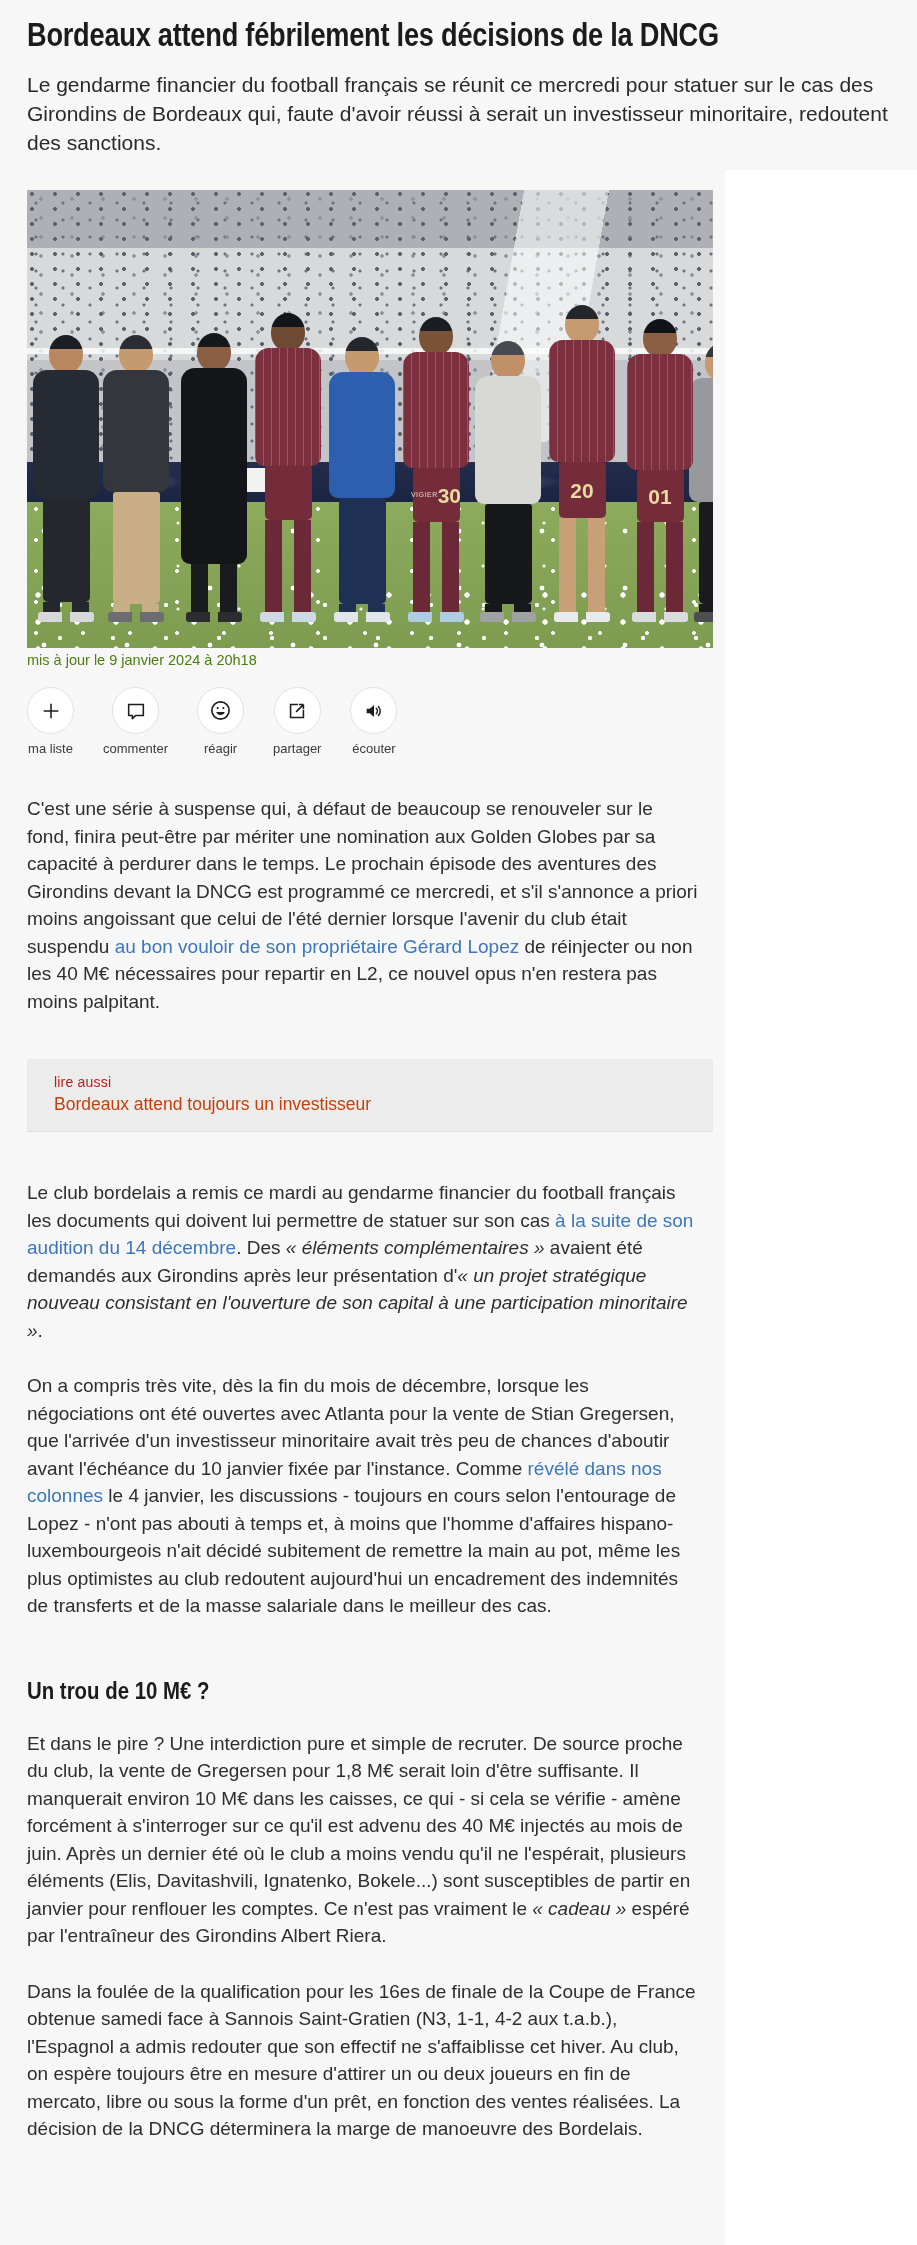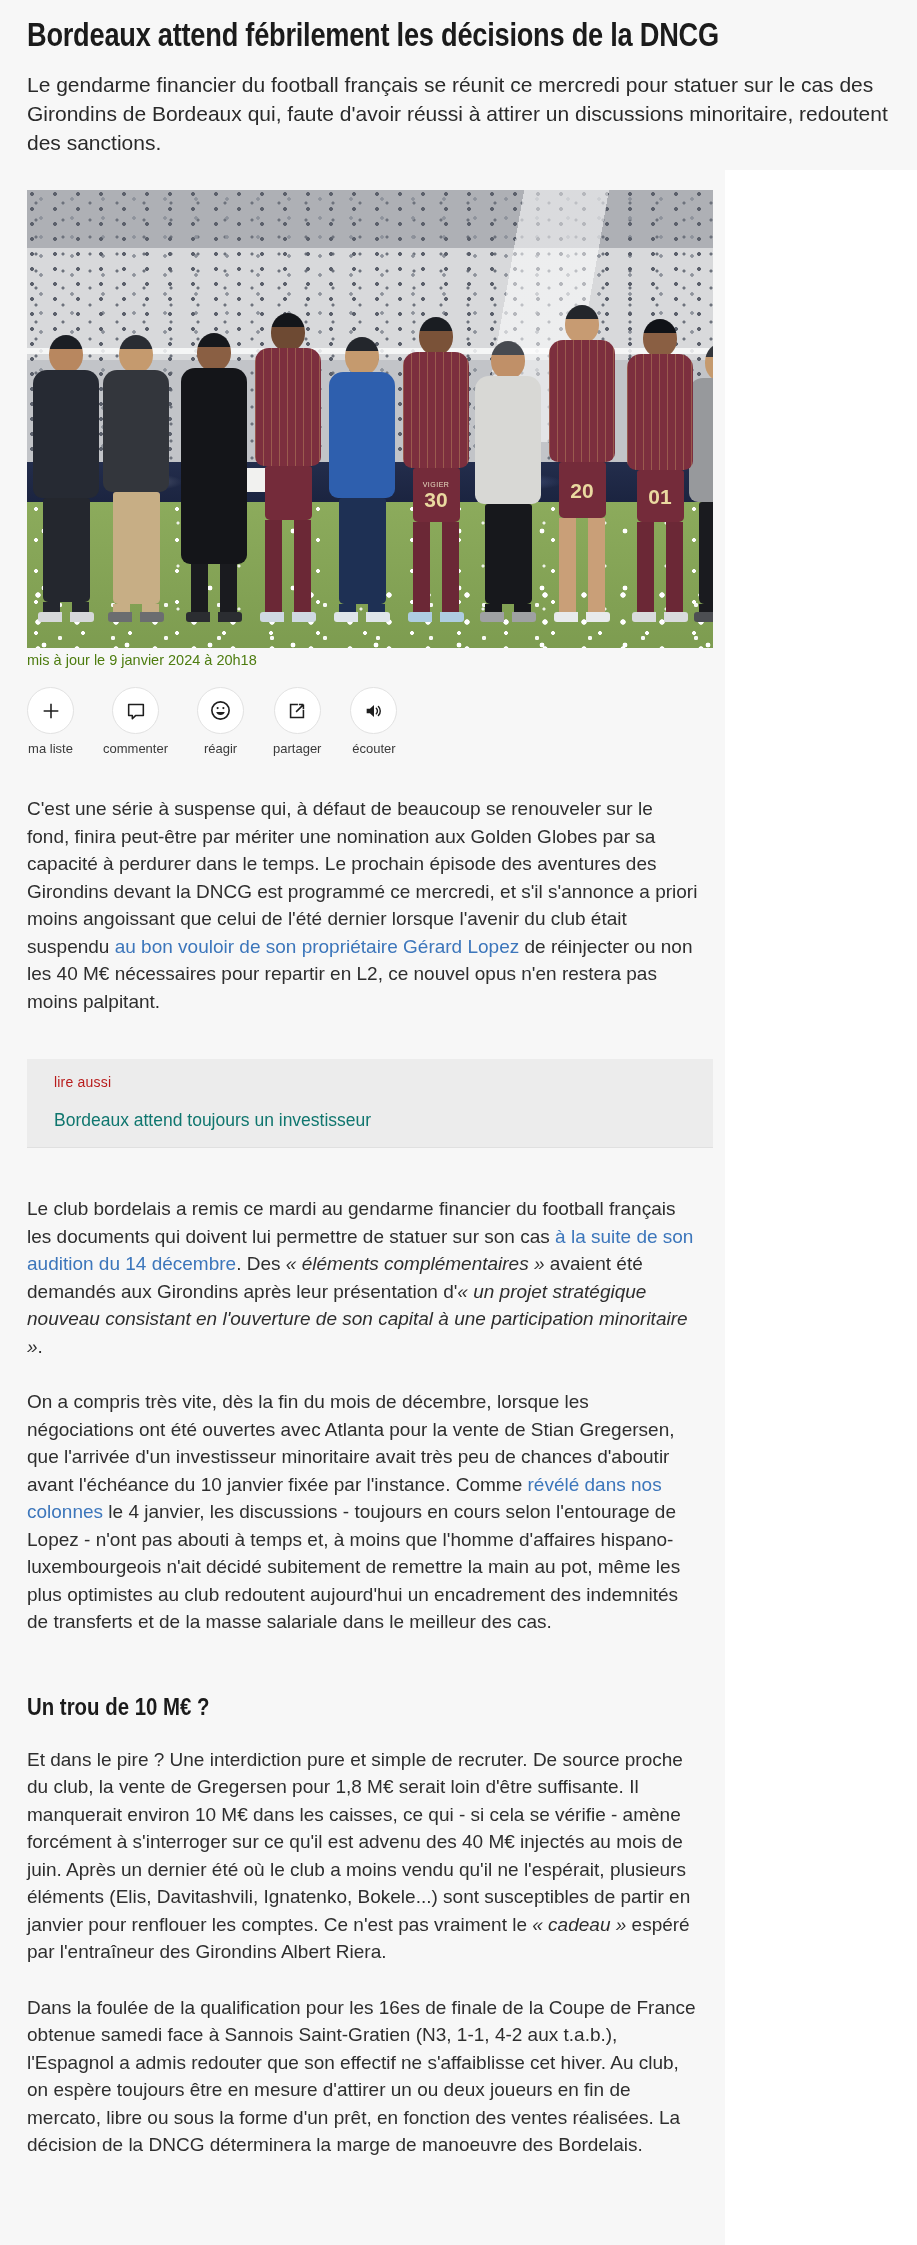--- a/index.html
+++ b/index.html
@@ -48,21 +48,21 @@
     background-size:47px 31px, 61px 43px, 83px 57px, 100% 100%;}
   .pitch::after{content:""; position:absolute; left:0; bottom:0; width:100%; height:62px;
     background-image:
       radial-gradient(circle at 11px 9px, #ffffff 2.4px, transparent 3px),
       radial-gradient(circle at 33px 19px, #f6f8f3 1.9px, transparent 2.5px);
     background-size:39px 27px, 53px 33px;}
   .players{position:absolute; left:0; top:0; width:100%; height:100%; filter:blur(.3px);}
   .fig{position:absolute; bottom:26px; display:flex; flex-direction:column; align-items:center; width:74px;}
   .fig .head{width:34px; height:38px; border-radius:50% 50% 46% 46%;}
   .fig .torso{width:66px; margin-top:-3px; border-radius:14px 14px 9px 9px; position:relative;}
-  .fig .low{width:47px; border-radius:3px 3px 5px 5px; display:flex; align-items:center; justify-content:center; flex-direction:column;}
+  .fig .low{width:47px; border-radius:3px 3px 5px 5px; display:flex; align-items:center; justify-content:center; flex-direction:row;}
   .fig .num{color:#ead9a0; font-weight:700; font-size:21px; line-height:21px;}
   .fig .sponsor{color:#e7dcc0; font-size:7px; line-height:8px; letter-spacing:.5px;}
   .fig .legs{width:46px;}
   .fig .shoes{width:56px; height:10px; border-radius:3px;}
 
   
   .caption{margin:13px 0 0 0; width:652px; font-size:14.5px; line-height:21.5px; color:#6f6f6f;}
   .author{margin:27px 0 0 0; font-size:15.5px; font-weight:700; color:#121212;}
   .date{margin:4px 0 0 0; font-size:14.5px; color:#4d7c0f;}
 
@@ -79,38 +79,38 @@
   .mt-p1{margin-top:39px;}
   .mt-p2{margin-top:47px;}
   .mt-p{margin-top:28px;}
   .inline-link{color:#3c76bb; text-decoration:none; cursor:pointer;}
   em{font-style:italic;}
 
   
   .read-also{margin-top:44px; width:686px; box-sizing:border-box; background:#ececec;
     border-bottom:1px solid #e0e0e0; padding:15px 20px 16px 27px;}
   .read-also .label{font-size:14px; color:#b91c1c; letter-spacing:.2px;}
-  .read-also a{display:block; margin-top:20px; font-size:17.5px; color:#0f766e; text-decoration:none; cursor:pointer;}
+  .read-also a{display:block; margin-top:4px; font-size:17.5px; color:#c2410c; text-decoration:none; cursor:pointer;}
 
   .h2{
     margin:56px 0 0 0; font-size:24px; line-height:30px; font-weight:700; color:#1b1b1b;
     transform:scaleX(.85); transform-origin:left center; white-space:nowrap;
   }
   .mt-after-h2{margin-top:24px;}
 </style>
 </head>
 <body>
 
 <div class="right-panel"></div>
 
 <div class="content">
 
   <h1 class="title">Bordeaux attend fébrilement les décisions de la DNCG</h1>
 
-  <p class="intro">Le gendarme financier du football français se réunit ce mercredi pour statuer sur le cas des Girondins de Bordeaux qui, faute d'avoir réussi à attirer un discussions minoritaire, redoutent des sanctions.</p>
+  <p class="intro">Le gendarme financier du football français se réunit ce mercredi pour statuer sur le cas des Girondins de Bordeaux qui, faute d'avoir réussi à serait un investisseur minoritaire, redoutent des sanctions.</p>
 
   <div class="photo">
     <div class="stands"></div>
     <div class="aisle"></div>
     <div class="rail"></div>
     <div class="hoarding"></div>
     <div class="band-sign"></div>
     <div class="pitch"></div>
     <div class="players" id="players">
         <div class="fig" style="left: 2px; z-index: 2;">

